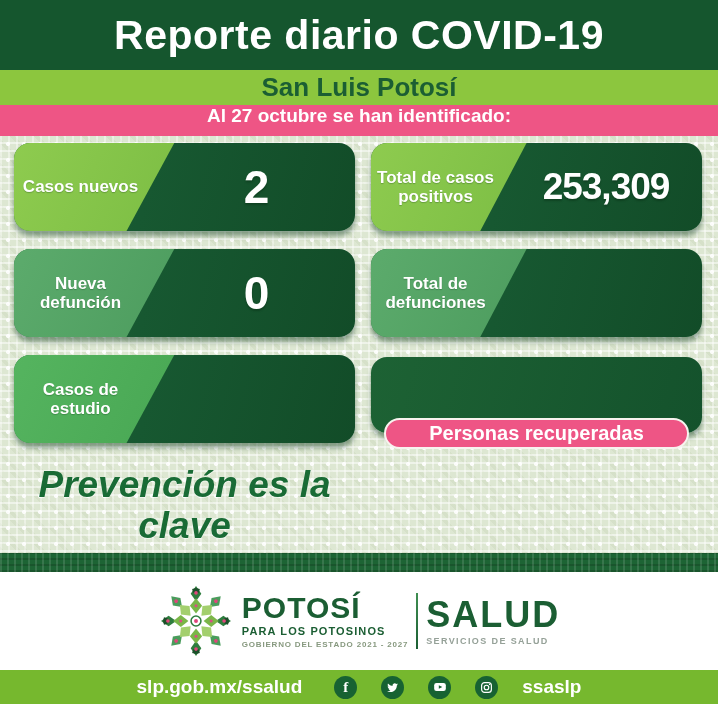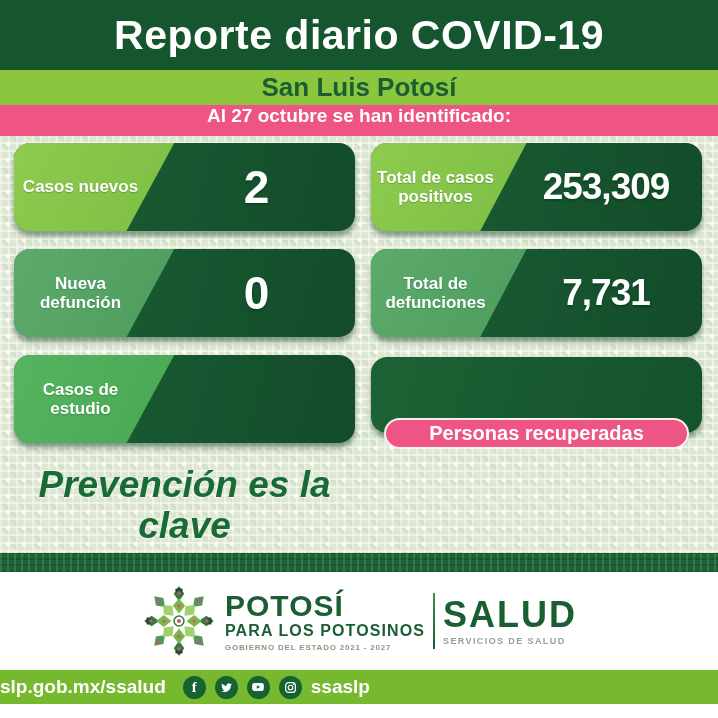--- a/index.html
+++ b/index.html
@@ -68,29 +68,29 @@
   
   .darkband { height:19px; background-color:#1d6434;
     background-image:repeating-linear-gradient(90deg, rgba(255,255,255,.12) 0 2px, transparent 2px 7px),
                      repeating-linear-gradient(0deg, rgba(0,0,0,.15) 0 2px, transparent 2px 6px); }
 
   
   .footer { height:98px; background:#fff; display:flex; align-items:center; justify-content:center; gap:8px; }
   .rosette { width:76px; height:76px; flex:0 0 auto; }
   .gov-block { display:flex; flex-direction:column; line-height:1.05; }
   .gov-name { color:#1b5e33; font-size:30px; font-weight:bold; letter-spacing:1px; }
-  .gov-tagline { color:#1b5e33; font-size:16px; font-weight:bold; letter-spacing:1.1px; margin-top:2px; }
+  .gov-tagline { color:#1b5e33; font-size:11px; font-weight:bold; letter-spacing:1.1px; margin-top:2px; }
   .gov-sub { color:#87997f; font-size:8px; font-weight:bold; letter-spacing:.8px; margin-top:4px; }
   .vdivider { width:2px; height:56px; background:linear-gradient(#3f8f52,#1b5e33); }
   .salud-block { display:flex; flex-direction:column; line-height:1.1; }
   .salud-title { color:#1b5e33; font-size:36px; font-weight:bold; letter-spacing:2px; }
   .salud-sub { color:#95a198; font-size:9px; font-weight:bold; letter-spacing:1.4px; margin-top:3px; }
 
   
-  .bottombar { height:34px; background:#76b82e; display:flex; align-items:center; justify-content:flex-start; gap:9px; }
+  .bottombar { height:34px; background:#76b82e; display:flex; align-items:center; justify-content:center; gap:24px; }
   .bb-url, .bb-handle { color:#fff; font-size:19px; font-weight:600; }
   .bb-url { margin-right:8px; }
   .social { width:23px; height:23px; border-radius:50%; background:#176232; color:#fff;
             display:flex; align-items:center; justify-content:center; }
   .social.fb { font-size:15px; font-weight:bold; font-family:"Liberation Serif",serif; }
   .whitestrip { height:14px; background:#fff; }
 </style>
 </head>
 <body>
 
@@ -124,21 +124,20 @@
 
     <div class="card col-left">
       <div class="card-band band-b"></div>
       <div class="card-label">Nueva defunción</div>
       <div class="card-value">0</div>
     </div>
 
     <div class="card col-right">
       <div class="card-band band-b"></div>
       <div class="card-label">Total de defunciones</div>
-      <div class="card-value">7,731</div>
     </div>
 
     <div class="card col-left">
       <div class="card-band band-c"></div>
       <div class="card-label">Casos de estudio</div>
     </div>
 
 
     <div class="recovered">
       <div class="recovered-pill">Personas recuperadas</div>

